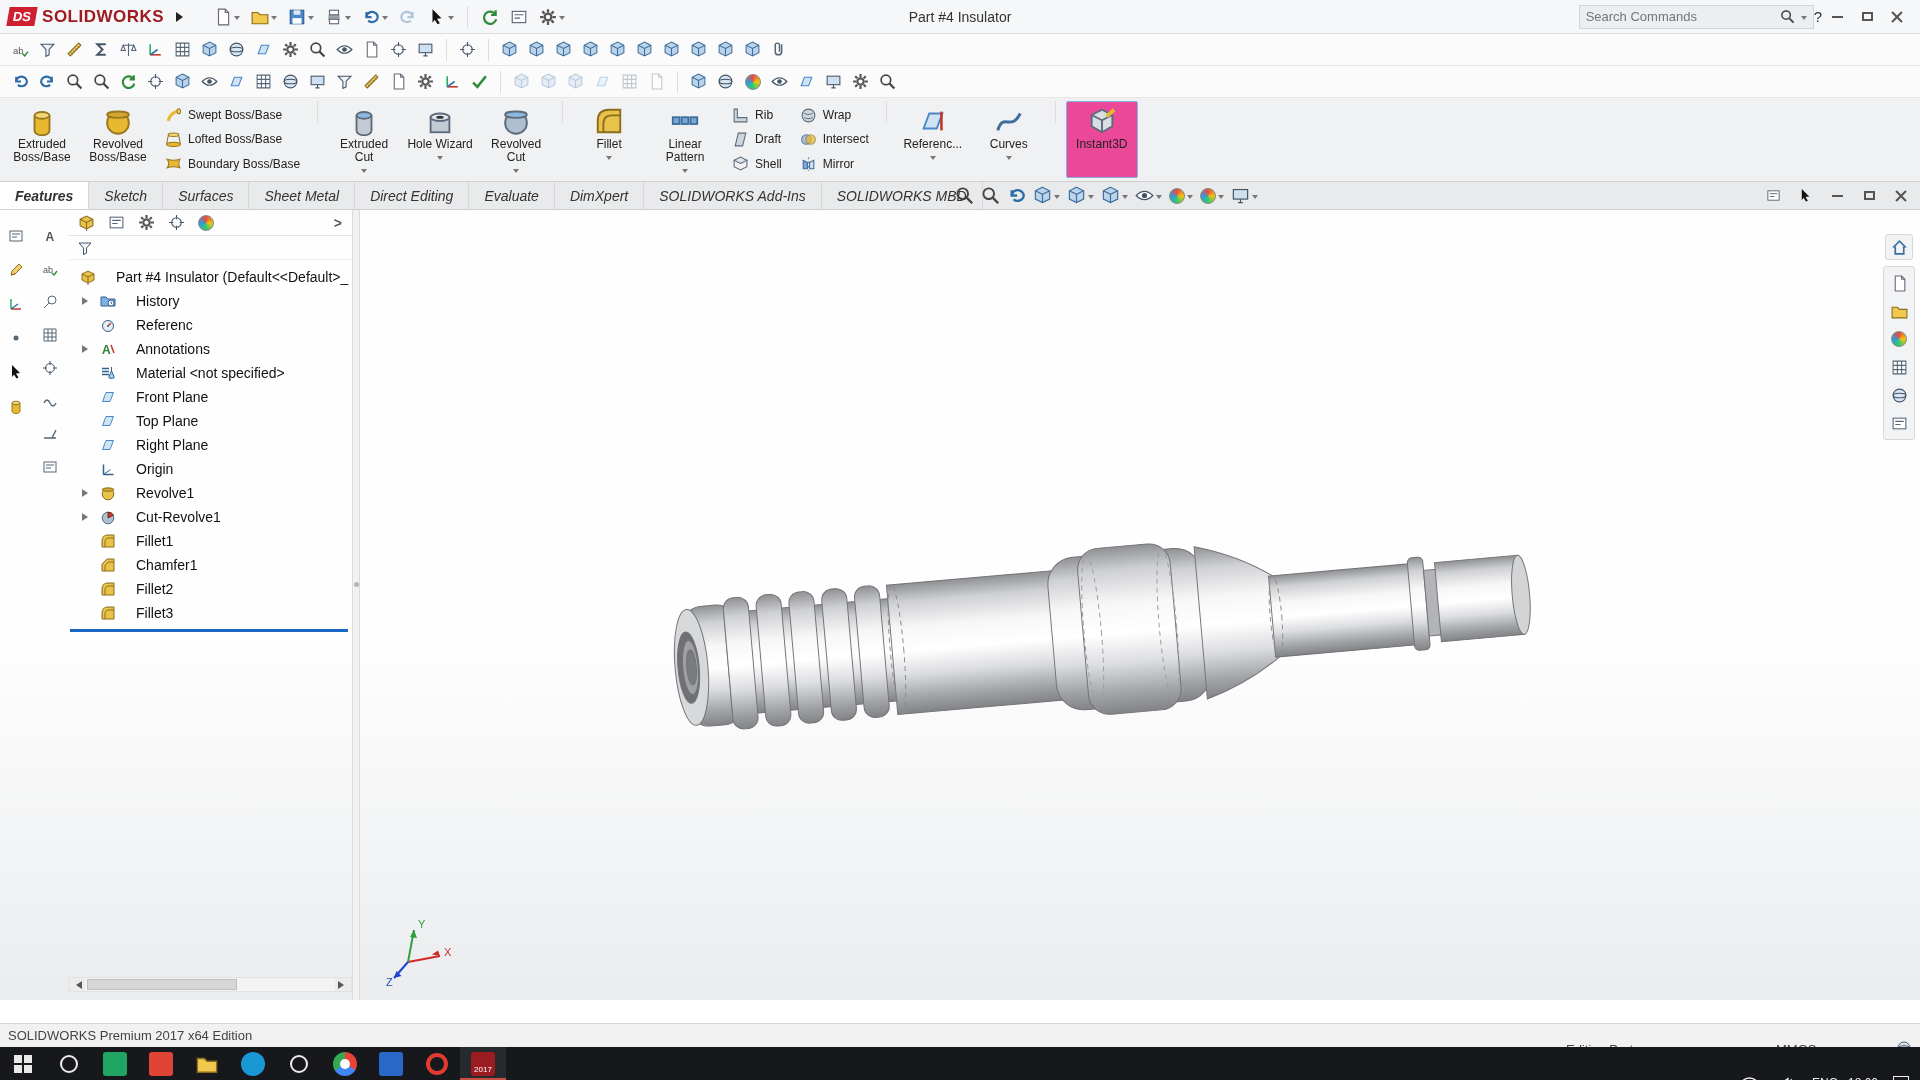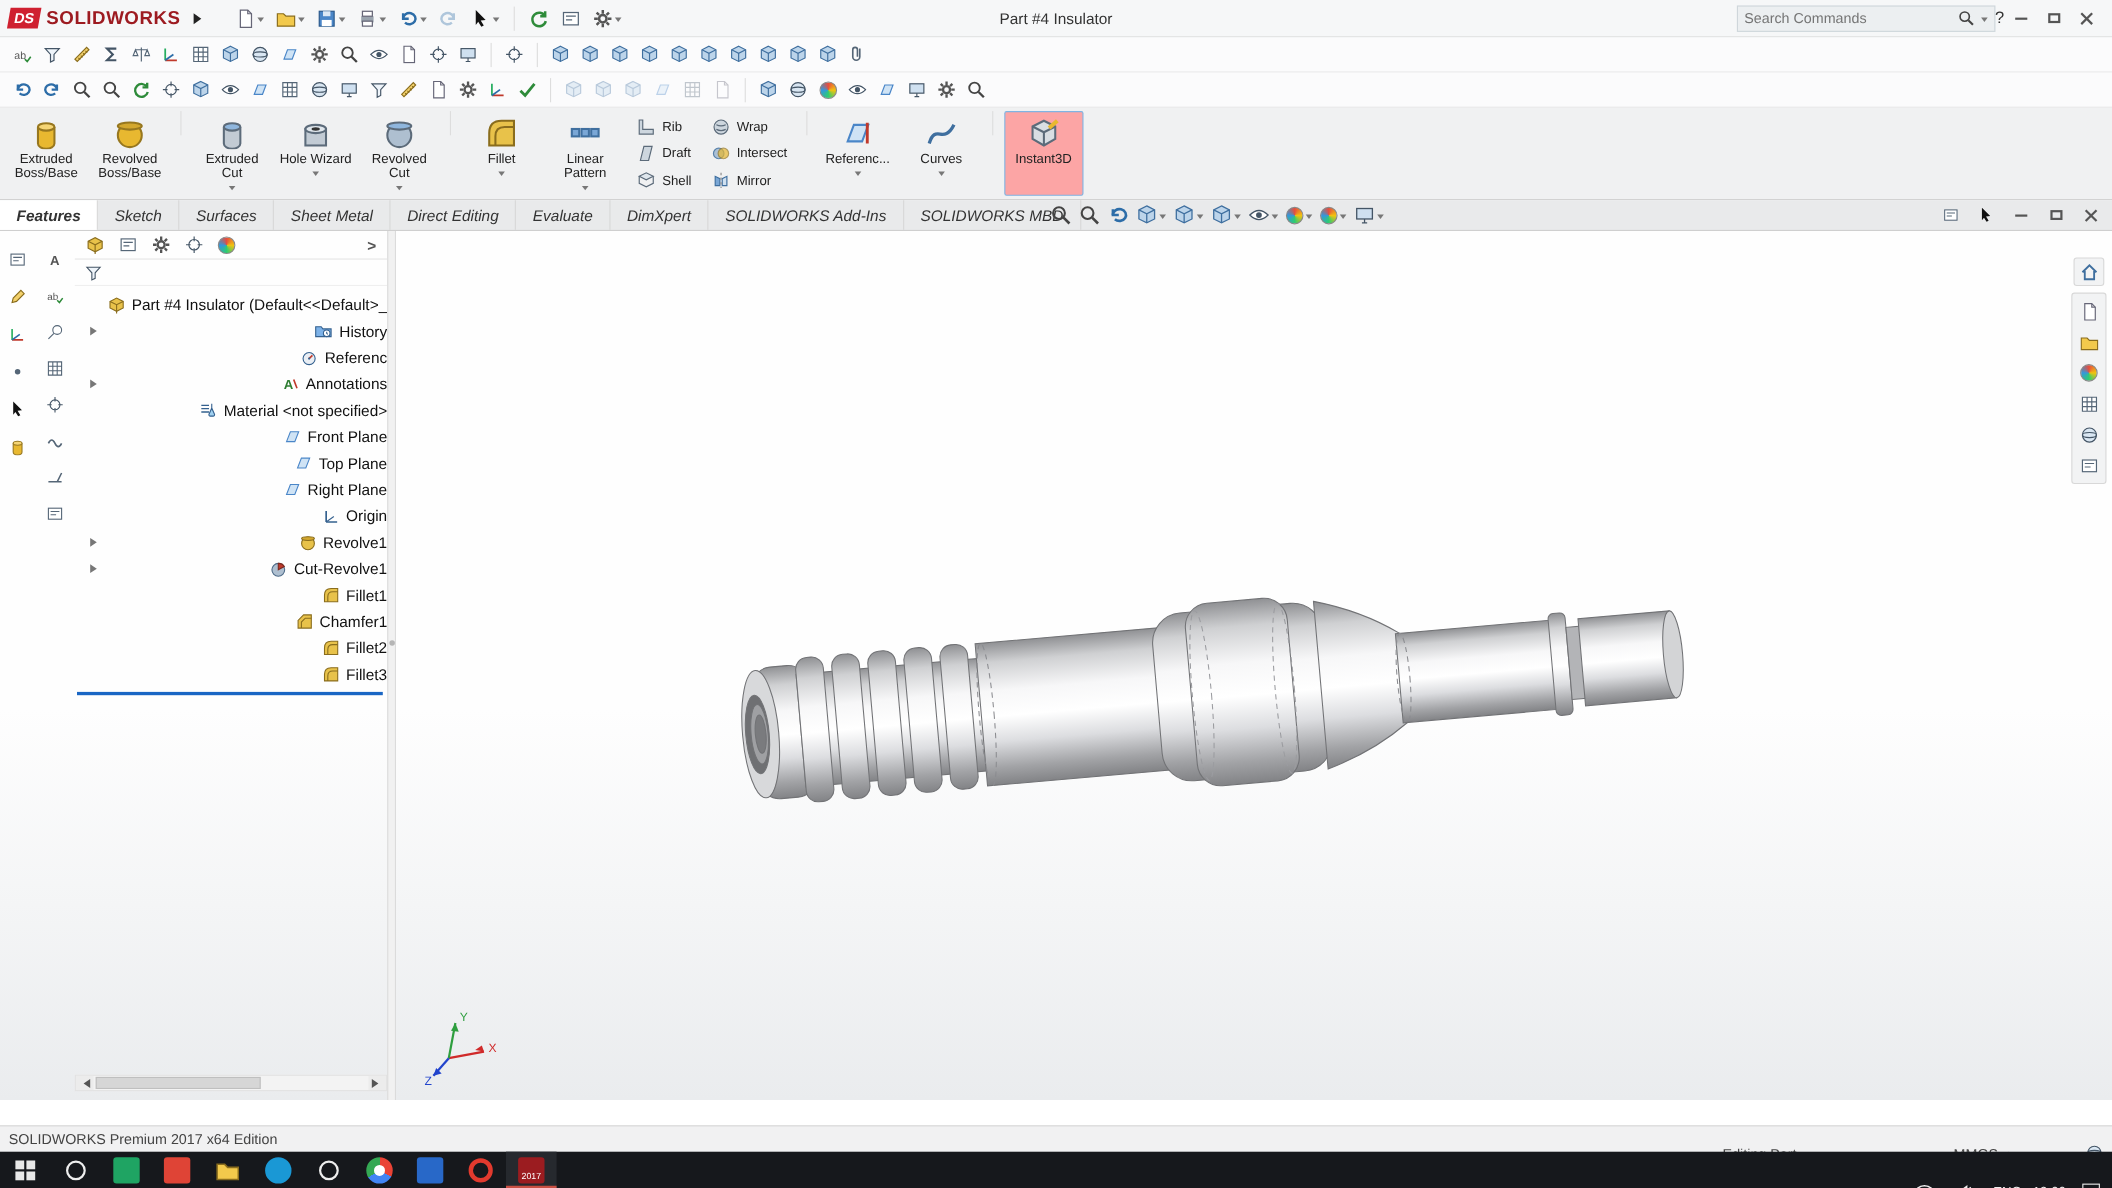--- a/index.html
+++ b/index.html
@@ -36,21 +36,21 @@
 .ti svg{width:17px;height:17px;}
 .dim{opacity:.35;}
 .flip{transform:scaleX(-1);}
 .vr{width:1px;height:22px;background:#ddd;margin:0 6px;}
 
 
 .ribbon{position:absolute;top:98px;left:0;right:0;height:84px;background:#f0f1f2;border-bottom:1px solid #cfcfcf;display:flex;align-items:stretch;padding:3px 6px;gap:4px;}
 .bigb{width:72px;display:flex;flex-direction:column;align-items:center;padding:4px 2px 1px;border:1px solid transparent;border-radius:2px;}
 .bigb svg{width:30px;height:30px;flex:0 0 30px;}
 .bigb .lbl{margin-top:2px;font-size:12px;line-height:13px;text-align:center;color:#222;}
-.bigb.active{background:#fca5a5;border-color:#7fb4e3;}
+.bigb.active{background:#ec4899;border-color:#7fb4e3;}
 .colgrp{display:flex;flex-direction:column;justify-content:space-around;padding:2px 4px;}
 .smallb{display:flex;align-items:center;gap:6px;font-size:12px;color:#222;padding:1px 3px;white-space:nowrap;}
 .smallb svg{width:17px;height:17px;}
 
 
 .tabbar{position:absolute;top:182px;left:0;right:0;height:28px;background:#e9eaeb;border-bottom:1px solid #cfcfcf;display:flex;align-items:stretch;font-style:italic;}
 .ctab{display:flex;align-items:center;padding:0 15px;font-size:14px;color:#333;border-right:1px solid #d8d8d8;}
 .ctab.active{background:#fff;font-weight:bold;}
 .headsup{position:absolute;left:955px;top:0;height:100%;display:flex;align-items:center;gap:7px;}
 .hu{display:flex;align-items:center;gap:2px;}
@@ -65,21 +65,21 @@
 .sic{width:26px;height:24px;display:flex;align-items:center;justify-content:center;}
 .sic svg{width:16px;height:16px;}
 
 .panel{position:absolute;left:68px;top:0;width:284px;height:100%;background:transparent;}
 .ptabs{height:26px;display:flex;align-items:center;gap:13px;padding:0 10px;border-bottom:1px solid #e4e4e4;}
 .ptabs svg{width:17px;height:17px;}
 .pchev{margin-left:auto;color:#555;font-size:14px;font-weight:bold;}
 .pfilter{height:24px;display:flex;align-items:center;padding:0 9px;border-bottom:1px solid #efefef;}
 .pfilter svg{width:16px;height:16px;}
 .tree{padding-top:5px;position:relative;}
-.trow{position:relative;height:24px;display:flex;align-items:center;gap:6px;padding-left:32px;font-size:14px;color:#111;white-space:nowrap;overflow:hidden;justify-content:flex-end;}
+.trow{position:relative;height:24px;display:flex;align-items:center;gap:20px;padding-left:32px;font-size:14px;color:#111;white-space:nowrap;overflow:hidden;}
 .trow.root{padding-left:12px;}
 .exp{position:absolute;left:14px;top:8px;width:0;height:0;border:4px solid transparent;border-left:6px solid #777;}
 .ic16{width:16px;height:16px;flex:0 0 16px;}
 .rollback{height:0;border-top:3px solid #1a66c4;margin:4px 0 0 2px;width:278px;}
 .pscroll{position:absolute;bottom:8px;left:0;width:100%;height:15px;display:flex;align-items:center;background:#f3f3f3;border:1px solid #e2e2e2;}
 .sarrow{width:16px;height:100%;display:flex;align-items:center;justify-content:center;background:#ececec;}
 .tri-l{width:0;height:0;border:4px solid transparent;border-right:6px solid #555;}
 .tri-r{width:0;height:0;border:4px solid transparent;border-left:6px solid #555;}
 .sthumb{height:11px;background:#d6d6d6;border:1px solid #bfbfbf;width:150px;margin-left:2px;}
 
@@ -791,20 +791,40 @@
       <svg>
           <use href="#r-cylgold"></use>
         </svg>
       <span class="lbl">Extruded Boss/Base</span>
     </div>
     <div class="bigb">
       <svg>
           <use href="#r-rev"></use>
         </svg>
       <span class="lbl">Revolved Boss/Base</span>
+    </div>
+    <div class="colgrp">
+      <div class="smallb">
+          <svg>
+            <use href="#r-sweep"></use>
+          </svg>
+          <span>Swept Boss/Base</span>
+        </div>
+      <div class="smallb">
+          <svg>
+            <use href="#r-loft"></use>
+          </svg>
+          <span>Lofted Boss/Base</span>
+        </div>
+      <div class="smallb">
+          <svg>
+            <use href="#r-bound"></use>
+          </svg>
+          <span>Boundary Boss/Base</span>
+        </div>
     </div>
     <div class="vr"></div>
     <div class="bigb">
       <svg>
           <use href="#r-cylcut"></use>
         </svg>
       <span class="lbl">Extruded Cut</span>
       <span class="car"></span>
     </div>
     <div class="bigb">

